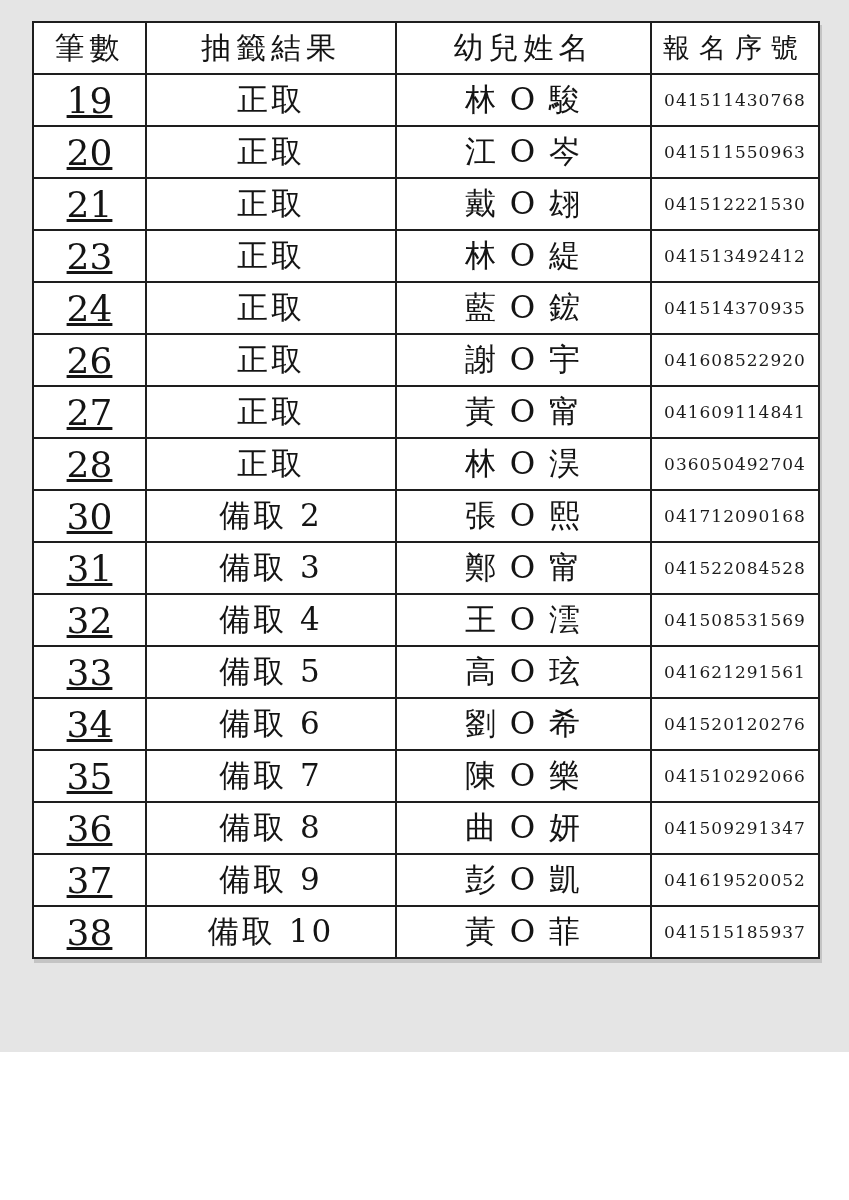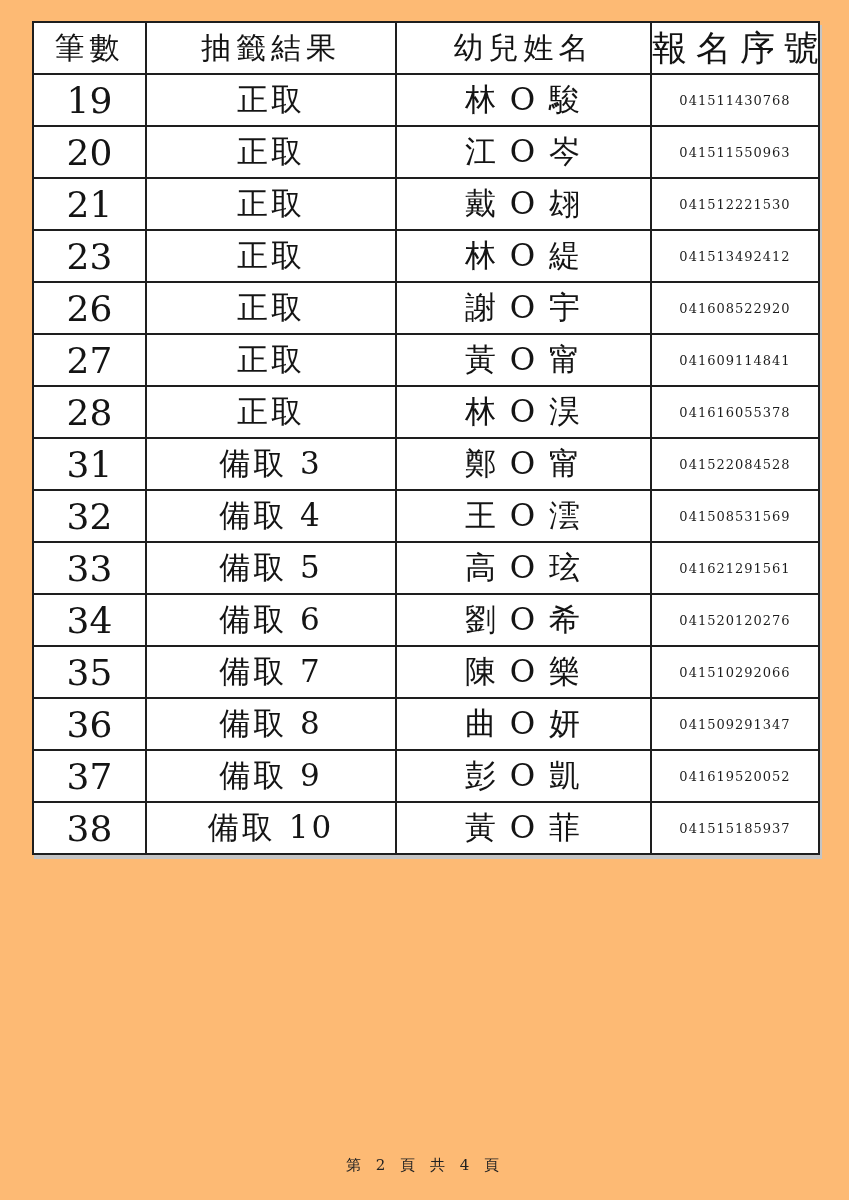--- a/index.html
+++ b/index.html
@@ -5,22 +5,22 @@
   * { box-sizing: border-box; }
   html, body {
     margin: 0; padding: 0;
     background: #ffffff;
     font-family: "DejaVu Serif", "Liberation Serif", serif;
     color: #141414;
   }
   .page {
     position: relative;
     width: 849px;
-    height: 1200px;
-    background: #fdba74;
+    height: 1052px;
+    background: #e5e5e5;
     overflow: hidden;
   }
   table.lottery {
     position: absolute;
     left: 32px;
     top: 21px;
     width: 786px;
     border-collapse: collapse;
     table-layout: fixed;
     box-shadow: 2px 4px 0 #c4c4c4;
@@ -37,25 +37,25 @@
     padding: 0;
     height: 52px;
     overflow: hidden;
     white-space: nowrap;
   }
   th {
     font-weight: normal;
     font-size: 30px;
     letter-spacing: 5px;
   }
-  th.h-serial { letter-spacing: 9px; font-size: 35px; }
-  td.c-no     { font-size: 36px; }
+  th.h-serial { letter-spacing: 9px; font-size: 27px; }
+  td.c-no     { font-size: 36px; text-decoration: underline; }
   td.c-result { font-size: 31px; letter-spacing: 3px; }
   td.c-name   { font-size: 31px; letter-spacing: 2px; }
-  td.c-serial { font-size: 13px; letter-spacing: 1px; color: #1c1c1c; }
+  td.c-serial { font-size: 17px; letter-spacing: 1px; color: #1c1c1c; }
   .footer {
     position: absolute;
     left: 32px;
     width: 786px;
     top: 1156px;
     text-align: center;
     font-size: 15px;
     letter-spacing: 5px;
     color: #222;
   }
@@ -99,36 +99,48 @@
     <td class="c-name">戴 O 翃</td>
     <td class="c-serial">041512221530</td>
   </tr>
         <tr>
     <td class="c-no">23</td>
     <td class="c-result">正取</td>
     <td class="c-name">林 O 緹</td>
     <td class="c-serial">041513492412</td>
   </tr>
         <tr>
+    <td class="c-no">24</td>
+    <td class="c-result">正取</td>
+    <td class="c-name">藍 O 鋐</td>
+    <td class="c-serial">041514370935</td>
+  </tr>
+        <tr>
     <td class="c-no">26</td>
     <td class="c-result">正取</td>
     <td class="c-name">謝 O 宇</td>
     <td class="c-serial">041608522920</td>
   </tr>
         <tr>
     <td class="c-no">27</td>
     <td class="c-result">正取</td>
     <td class="c-name">黃 O 甯</td>
     <td class="c-serial">041609114841</td>
   </tr>
         <tr>
     <td class="c-no">28</td>
     <td class="c-result">正取</td>
     <td class="c-name">林 O 淏</td>
-    <td class="c-serial">041616055378</td>
+    <td class="c-serial">036050492704</td>
+  </tr>
+        <tr>
+    <td class="c-no">30</td>
+    <td class="c-result">備取 2</td>
+    <td class="c-name">張 O 熙</td>
+    <td class="c-serial">041712090168</td>
   </tr>
         <tr>
     <td class="c-no">31</td>
     <td class="c-result">備取 3</td>
     <td class="c-name">鄭 O 甯</td>
     <td class="c-serial">041522084528</td>
   </tr>
         <tr>
     <td class="c-no">32</td>
     <td class="c-result">備取 4</td>

